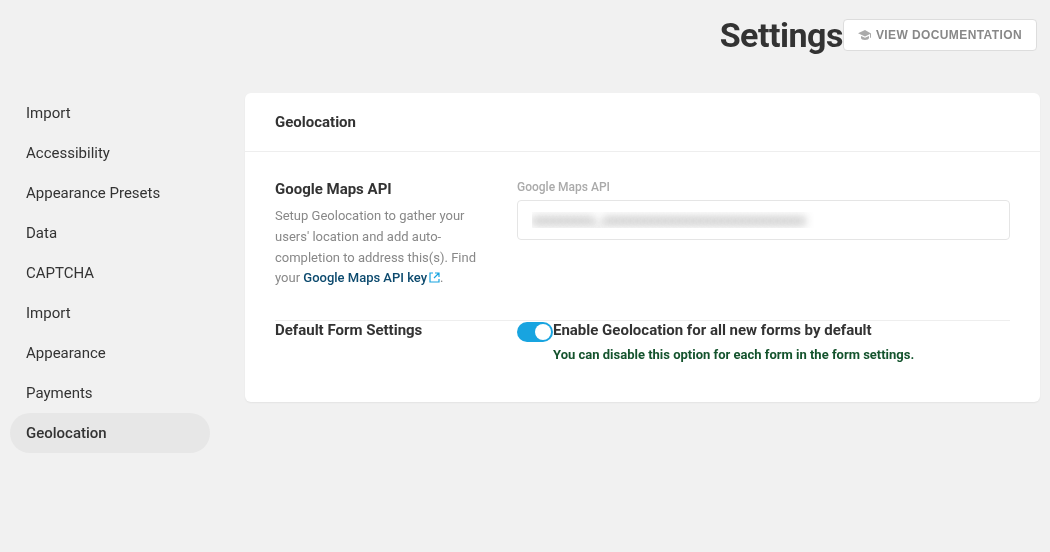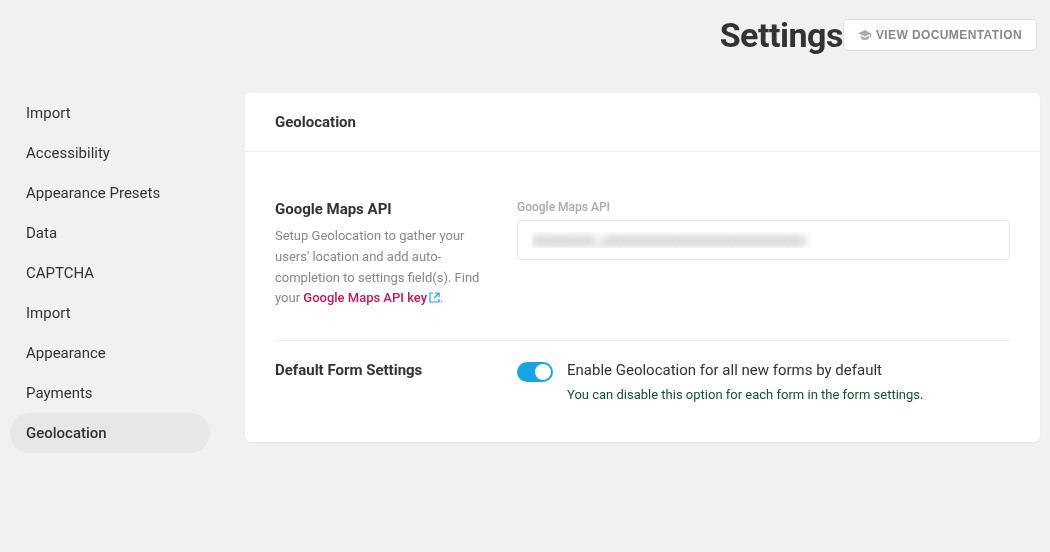--- a/index.html
+++ b/index.html
@@ -82,21 +82,20 @@
     color: #333;
   }
   .panel-body {
     padding: 28px 30px 10px 30px;
   }
   .section {
     display: flex;
     align-items: flex-start;
     gap: 22px;
     padding-bottom: 30px;
-    margin-top: 20px;
   }
   .section-divider {
     border: none;
     border-top: 1px solid #eee;
     margin: 0;
   }
   .section-left {
     width: 220px;
     flex: 0 0 220px;
   }
@@ -105,21 +104,21 @@
     font-weight: 700;
     color: #333;
     margin-bottom: 8px;
   }
   .section-desc {
     font-size: 13px;
     color: #888;
     line-height: 1.6;
   }
   .section-desc a {
-    color: #be185d;
+    color: #0c4a6e;
     text-decoration: none;
     font-weight: 500;
   }
   .link-icon { vertical-align: -1px; margin-left: 2px; }
   .section-right {
     flex: 1;
   }
   .field-label {
     font-size: 12px;
     color: #aaa;
@@ -134,21 +133,21 @@
     border-radius: 4px;
     padding: 8px 14px;
     font-size: 14px;
     color: transparent;
     text-shadow: 0 0 8px rgba(90,90,90,0.9);
     background: #fff;
   }
   .toggle-row {
     display: flex;
     align-items: flex-start;
-    gap: 14px;
+    font-weight: bold;
   }
   .toggle {
     position: relative;
     width: 36px;
     height: 20px;
     flex: 0 0 36px;
     margin-top: 1px;
   }
   .toggle .track {
     position: absolute; inset: 0;
@@ -221,21 +220,21 @@
       <div class="panel-header">
         <div class="panel-title">Geolocation</div>
       </div>
 
       <div class="panel-body">
 
         <div class="section">
           <div class="section-left">
             <div class="section-heading">Google Maps API</div>
             <p class="section-desc">
-              <span>Setup Geolocation to gather your users' location and add auto-completion to settings field(s). Find your </span><a href="#"><span>Google Maps API key</span><span class="link-icon"><svg width="11" height="11" viewBox="0 0 11 11">
+              <span>Setup Geolocation to gather your users' location and add auto-completion to address this(s). Find your </span><a href="#"><span>Google Maps API key</span><span class="link-icon"><svg width="11" height="11" viewBox="0 0 11 11">
                       <path fill="none" stroke="#18a4e0" stroke-width="1.2" d="M4 1H1v9h9V7M6 1h4v4M10 1 5 6"></path>
                     </svg></span></a><span>.</span>
             </p>
           </div>
           <div class="section-right">
             <span class="field-label">Google Maps API</span>
             <input type="text" class="text-input" value="xxxxxxxxx_xxxxxxxxxxxxxxxxxxxxxxxxxxxxx" style="">
           </div>
         </div>
 

